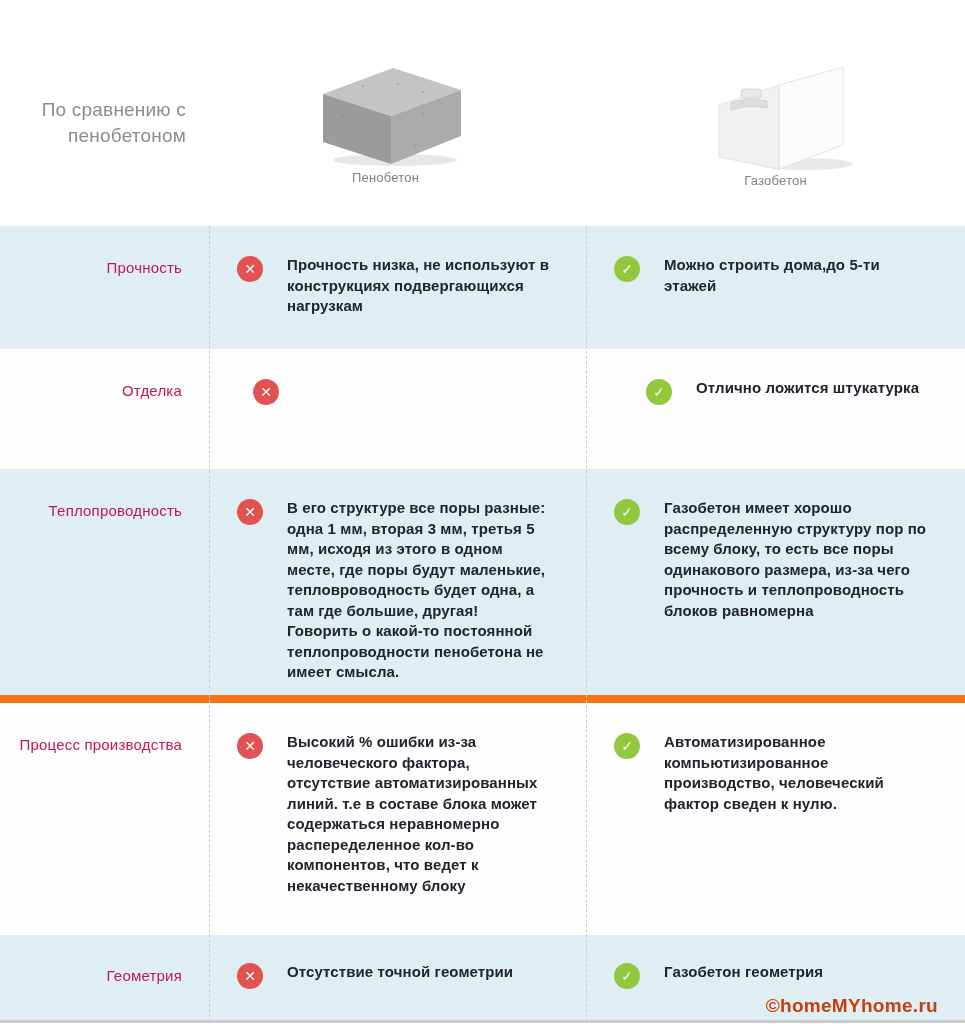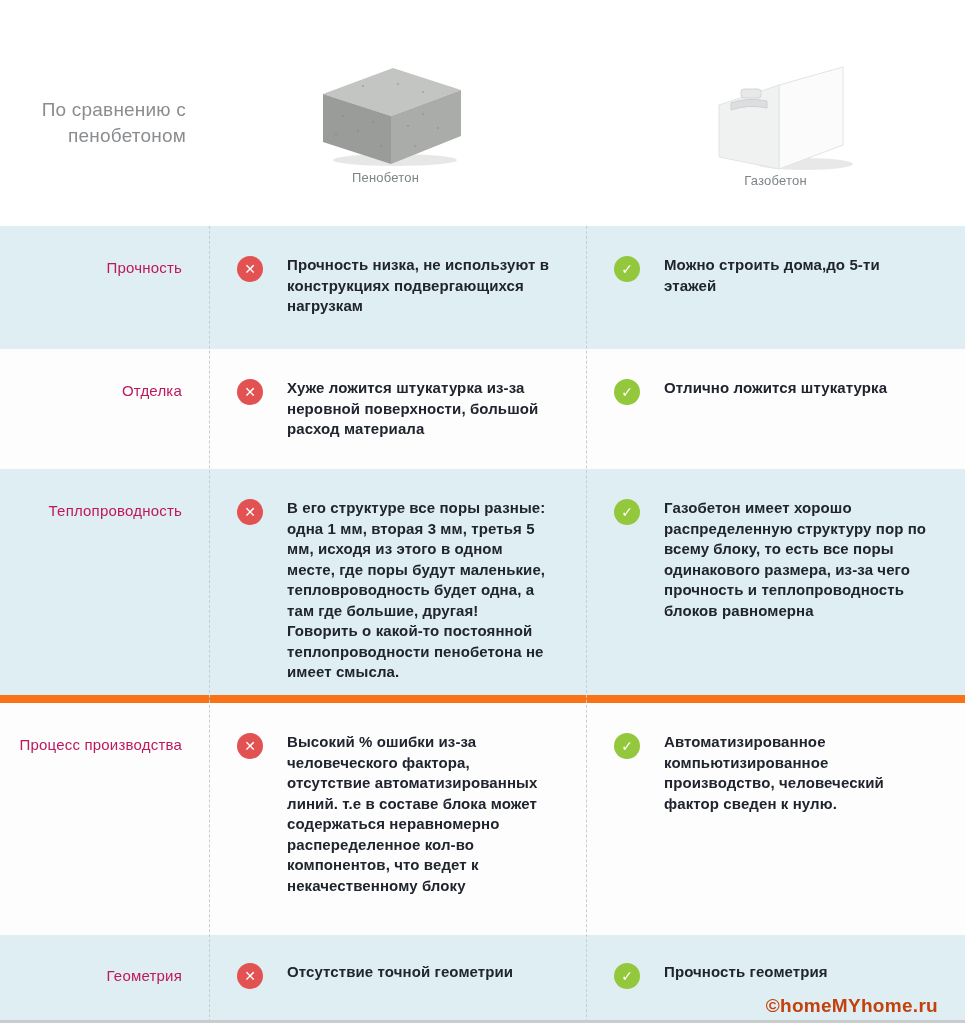--- a/index.html
+++ b/index.html
@@ -48,21 +48,21 @@
   .vline-2 { left:586px; }
 
   .row {
     display:grid;
     grid-template-columns:210px 377px 378px;
     width:100%;
   }
   .row-blue  { background:#dfeef2; }
   .row-white { background:#fdfdfd; }
   .row-1 { height:123px; }
-  .row-2 { height:120px; }
+  .row-2 { height:120px;gap:16px; }
   .row-3 { height:234px; border-bottom:8px solid #f97316; }
   .row-4 { height:232px; }
   .row-5 { height:87px; }
 
   .cell-label {
     padding:33px 28px 0 0;
     text-align:right;
     font-size:15px;
     color:#be185d;
     letter-spacing:.2px;
@@ -174,21 +174,20 @@
       <div class="cell">
         <span class="badge badge-pos">✓</span>
         <p>Можно строить дома,до 5-ти этажей</p>
       </div>
     </div>
 
     <div class="row row-white row-2">
       <div class="cell-label">Отделка</div>
       <div class="cell">
         <span class="badge badge-neg">✕</span>
-        <p>Хуже ложится штукатурка из-за неровной поверхности, большой расход материала</p>
       </div>
       <div class="cell">
         <span class="badge badge-pos">✓</span>
         <p>Отлично ложится штукатурка</p>
       </div>
     </div>
 
     <div class="row row-blue row-3">
       <div class="cell-label">Теплопроводность</div>
       <div class="cell">
@@ -214,21 +213,21 @@
     </div>
 
     <div class="row row-blue row-5">
       <div class="cell-label">Геометрия</div>
       <div class="cell">
         <span class="badge badge-neg">✕</span>
         <p>Отсутствие точной геометрии</p>
       </div>
       <div class="cell">
         <span class="badge badge-pos">✓</span>
-        <p>Прочность геометрия</p>
+        <p>Газобетон геометрия</p>
       </div>
     </div>
 
     <div class="watermark">©homeMYhome.ru</div>
     <div class="bottom-line"></div>
   </div>
 
 </div>
 
 </body></html>

